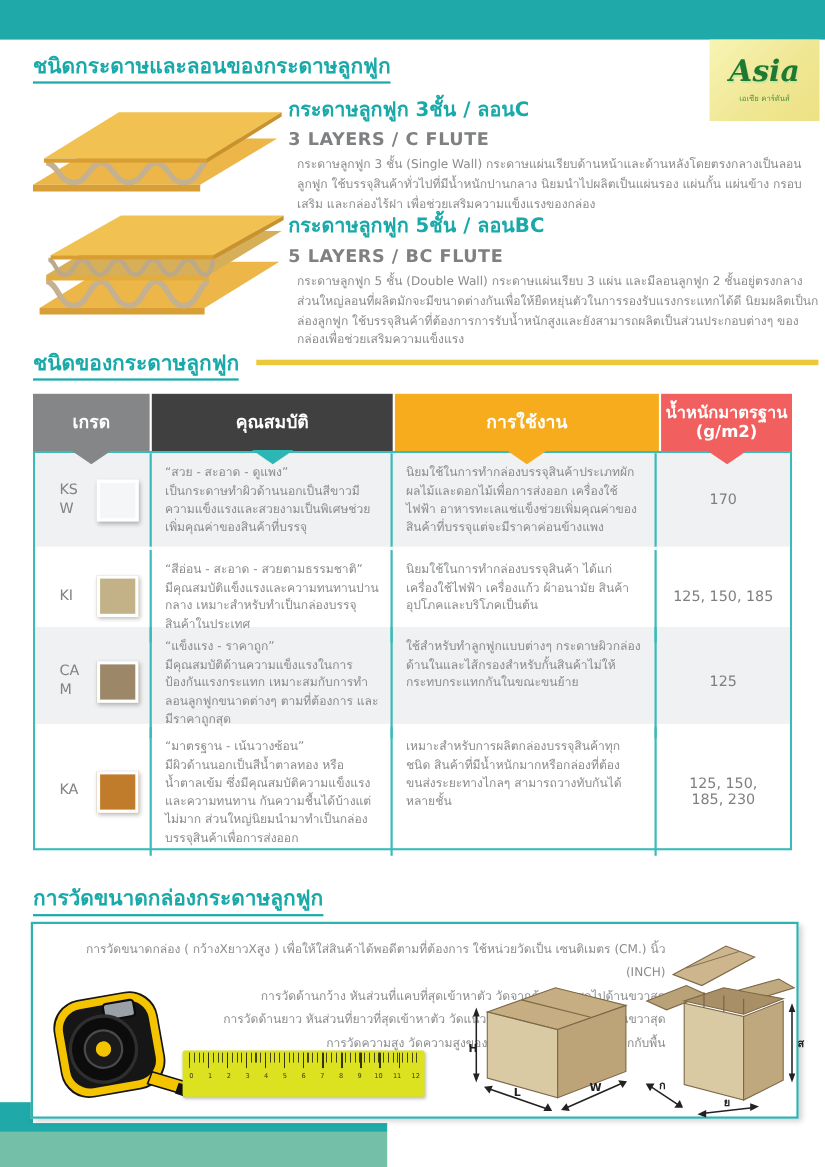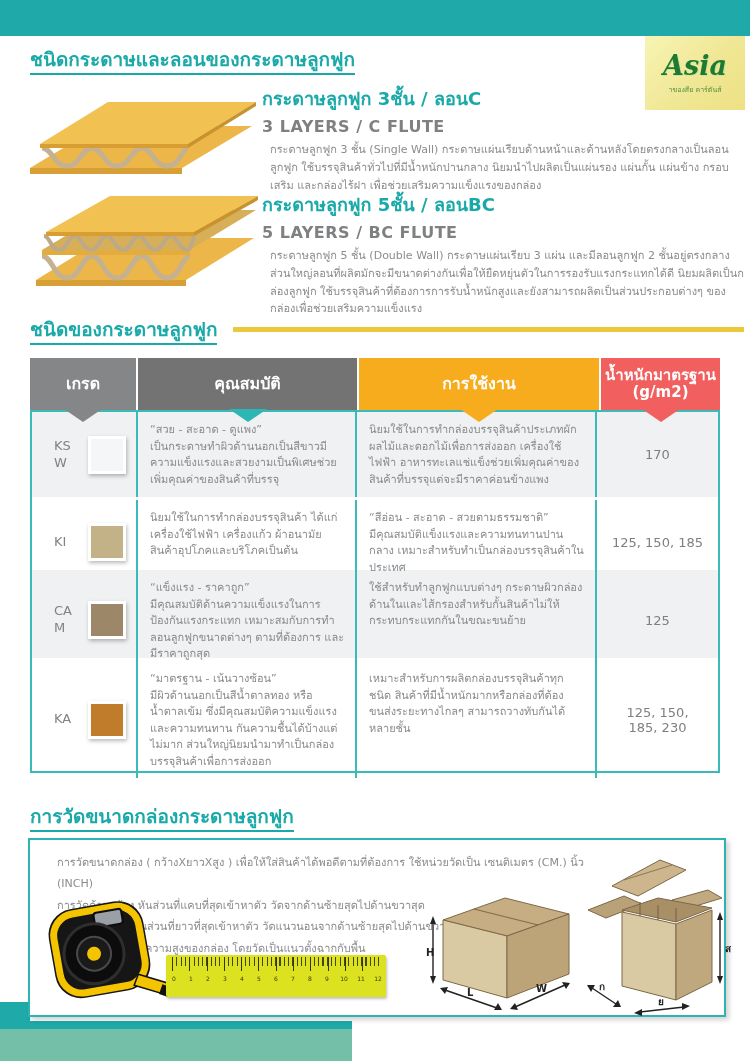--- a/index.html
+++ b/index.html
@@ -58,21 +58,21 @@
   .grade-label { font-size:13px; color:#808285; white-space:pre-line; line-height:1.3; min-width:24px; }
   .swatch { width:38px; height:38px; border:3px solid #ffffff; box-shadow:1px 2px 4px rgba(0,0,0,0.28); }
   .td.props, .td.usage { font-size:11px; line-height:1.5; padding:10px 10px 8px 12px; white-space:pre-line; }
   .td.weight { display:flex; align-items:center; justify-content:center; font-size:13px; color:#7D7F81;
                text-align:center; padding:0 14px; }
   .r1 { height:88px; } .r2 { height:70px; } .r3 { height:91px; } .r4 { height:110px; }
 
   
   .measure-box { position:absolute; left:28px; top:838px; width:698px; height:179px; background:#fff;
                  border:2px solid #2FB3B1; box-shadow:3px 3px 5px rgba(0,0,0,0.18); z-index:2; }
-  .measure-lines { position:absolute; left:27px; top:12px; width:560px; }
+  .measure-lines { position:absolute; left:15px; top:12px; width:560px;text-align:right; }
   .measure-lines div { color:#8A8C8E; font-size:11px; line-height:1.95; }
   .tape { position:absolute; left:8px; top:55px; }
   .ruler { position:absolute; left:136px; top:115px; width:220px; height:42px; background:#DCE21F;
            border-radius:2px; box-shadow:1px 2px 3px rgba(0,0,0,0.25); }
   .ruler .ticks { position:absolute; left:6px; right:6px; top:2px; height:9px;
                   background:repeating-linear-gradient(90deg,#44470e 0,#44470e 1px,transparent 1px,transparent 4.3px); }
   .ruler .ticks-major { position:absolute; left:6px; right:6px; top:2px; height:14px;
                   background:repeating-linear-gradient(90deg,#33360a 0,#33360a 1px,transparent 1px,transparent 17.3px); }
   .ruler .nums { position:absolute; left:3px; right:3px; top:20px; display:flex; justify-content:space-between; }
   .ruler .nums span { font-size:6px; color:#3a3d0d; width:10px; text-align:center; }
@@ -86,21 +86,21 @@
 <div class="page">
 
   <div class="topbar"></div>
 
   <div class="heading h1">
     <span>ชนิดกระดาษและลอนของกระดาษลูกฟูก</span>
   </div>
 
   <div class="logo">
     <div class="brand">Asia</div>
-    <div class="sub">าของสีย คาร์ตันส์</div>
+    <div class="sub">เอเชีย คาร์ตันส์</div>
   </div>
 
   <svg class="board board1" width="246" height="100" viewBox="0 0 246 100">
     <polygon points="18,78 170,78 240,36 88,36" fill="#ECB648"></polygon>
     <polygon points="18,78 170,78 170,84 18,84" fill="#D79F35"></polygon>
     <path d="M30,58 C40,58 42,76 55,76 C68,76 70,58 80,58 C90,58 92,76 105,76 C118,76 120,58 130,58 C140,58 142,76 155,76 C168,76 170,58 176,58" fill="none" stroke="#C4B191" stroke-width="5"></path>
     <polygon points="28,54 176,54 244,12 96,12" fill="#F1C152"></polygon>
     <polygon points="96,12 244,12 244,12" fill="#F6CD68"></polygon>
     <polygon points="28,54 176,54 176,58 28,58" fill="#D89E34"></polygon>
     <polygon points="176,54 244,12 244,16 176,58" fill="#C8932F"></polygon>
@@ -130,21 +130,21 @@
     <div class="flute-desc">กระดาษลูกฟูก 5 ชั้น (Double Wall) กระดาษแผ่นเรียบ 3 แผ่น และมีลอนลูกฟูก 2 ชั้นอยู่ตรงกลาง ส่วนใหญ่ลอนที่ผลิตมักจะมีขนาดต่างกันเพื่อให้ยืดหยุ่นตัวในการรองรับแรงกระแทกได้ดี นิยมผลิตเป็นกล่องลูกฟูก ใช้บรรจุสินค้าที่ต้องการการรับน้ำหนักสูงและยังสามารถผลิตเป็นส่วนประกอบต่างๆ ของกล่องเพื่อช่วยเสริมความแข็งแรง</div>
   </div>
 
   <div class="heading h2">
     <span>ชนิดของกระดาษลูกฟูก</span>
   </div>
   <div class="yellow-line"></div>
 
   <div class="tbl-header">
     <div class="th" style="background: rgb(132, 134, 136);">เกรด</div>
-    <div class="th" style="background: #737373;">คุณสมบัติ</div>
+    <div class="th" style="background: #404040;">คุณสมบัติ</div>
     <div class="th" style="background: rgb(247, 172, 29);">การใช้งาน</div>
     <div class="th small" style="background: rgb(241, 95, 95);">น้ำหนักมาตรฐาน
 (g/m2)</div>
   </div>
   <div class="tbl-header" style="pointer-events:none;">
     <div class="th" style="background:none;"><div class="arrow" style="border-top-color: rgb(132, 134, 136);"></div></div>
     <div class="th" style="background:none;"><div class="arrow" style="border-top-color: rgb(44, 182, 180);"></div></div>
     <div class="th" style="background:none;"><div class="arrow" style="border-top-color: rgb(247, 172, 29);"></div></div>
     <div class="th" style="background:none;"><div class="arrow" style="border-top-color: rgb(241, 95, 95);"></div></div>
   </div>
@@ -161,23 +161,23 @@
 เป็นกระดาษทำผิวด้านนอกเป็นสีขาวมีความแข็งแรงและสวยงามเป็นพิเศษช่วยเพิ่มคุณค่าของสินค้าที่บรรจุ</div>
       <div class="td usage">นิยมใช้ในการทำกล่องบรรจุสินค้าประเภทผัก ผลไม้และดอกไม้เพื่อการส่งออก เครื่องใช้ไฟฟ้า อาหารทะเลแช่แข็งช่วยเพิ่มคุณค่าของสินค้าที่บรรจุแต่จะมีราคาค่อนข้างแพง</div>
       <div class="td weight">170</div>
     </div>
 
     <div class="tr even r2">
       <div class="td grade">
         <div class="grade-label">KI</div>
         <div class="swatch" style="background: rgb(195, 178, 135);"></div>
       </div>
-      <div class="td usage">นิยมใช้ในการทำกล่องบรรจุสินค้า ได้แก่ เครื่องใช้ไฟฟ้า เครื่องแก้ว ผ้าอนามัย สินค้าอุปโภคและบริโภคเป็นต้น</div>
       <div class="td props">“สีอ่อน - สะอาด - สวยตามธรรมชาติ”
 มีคุณสมบัติแข็งแรงและความทนทานปานกลาง เหมาะสำหรับทำเป็นกล่องบรรจุสินค้าในประเทศ</div>
+      <div class="td usage">นิยมใช้ในการทำกล่องบรรจุสินค้า ได้แก่ เครื่องใช้ไฟฟ้า เครื่องแก้ว ผ้าอนามัย สินค้าอุปโภคและบริโภคเป็นต้น</div>
       <div class="td weight">125, 150, 185</div>
     </div>
 
     <div class="tr odd r3">
       <div class="td grade">
         <div class="grade-label">CA
 M</div>
         <div class="swatch" style="background: rgb(156, 136, 104);"></div>
       </div>
       <div class="td props">“แข็งแรง - ราคาถูก”

